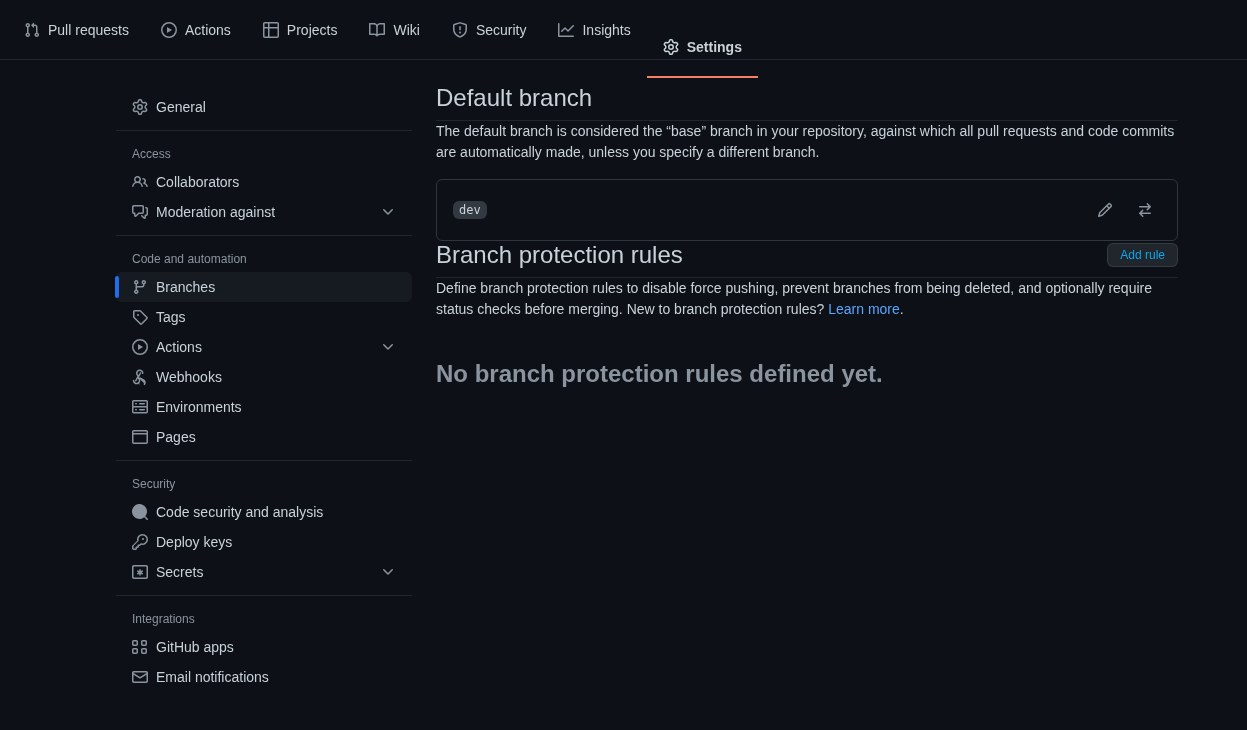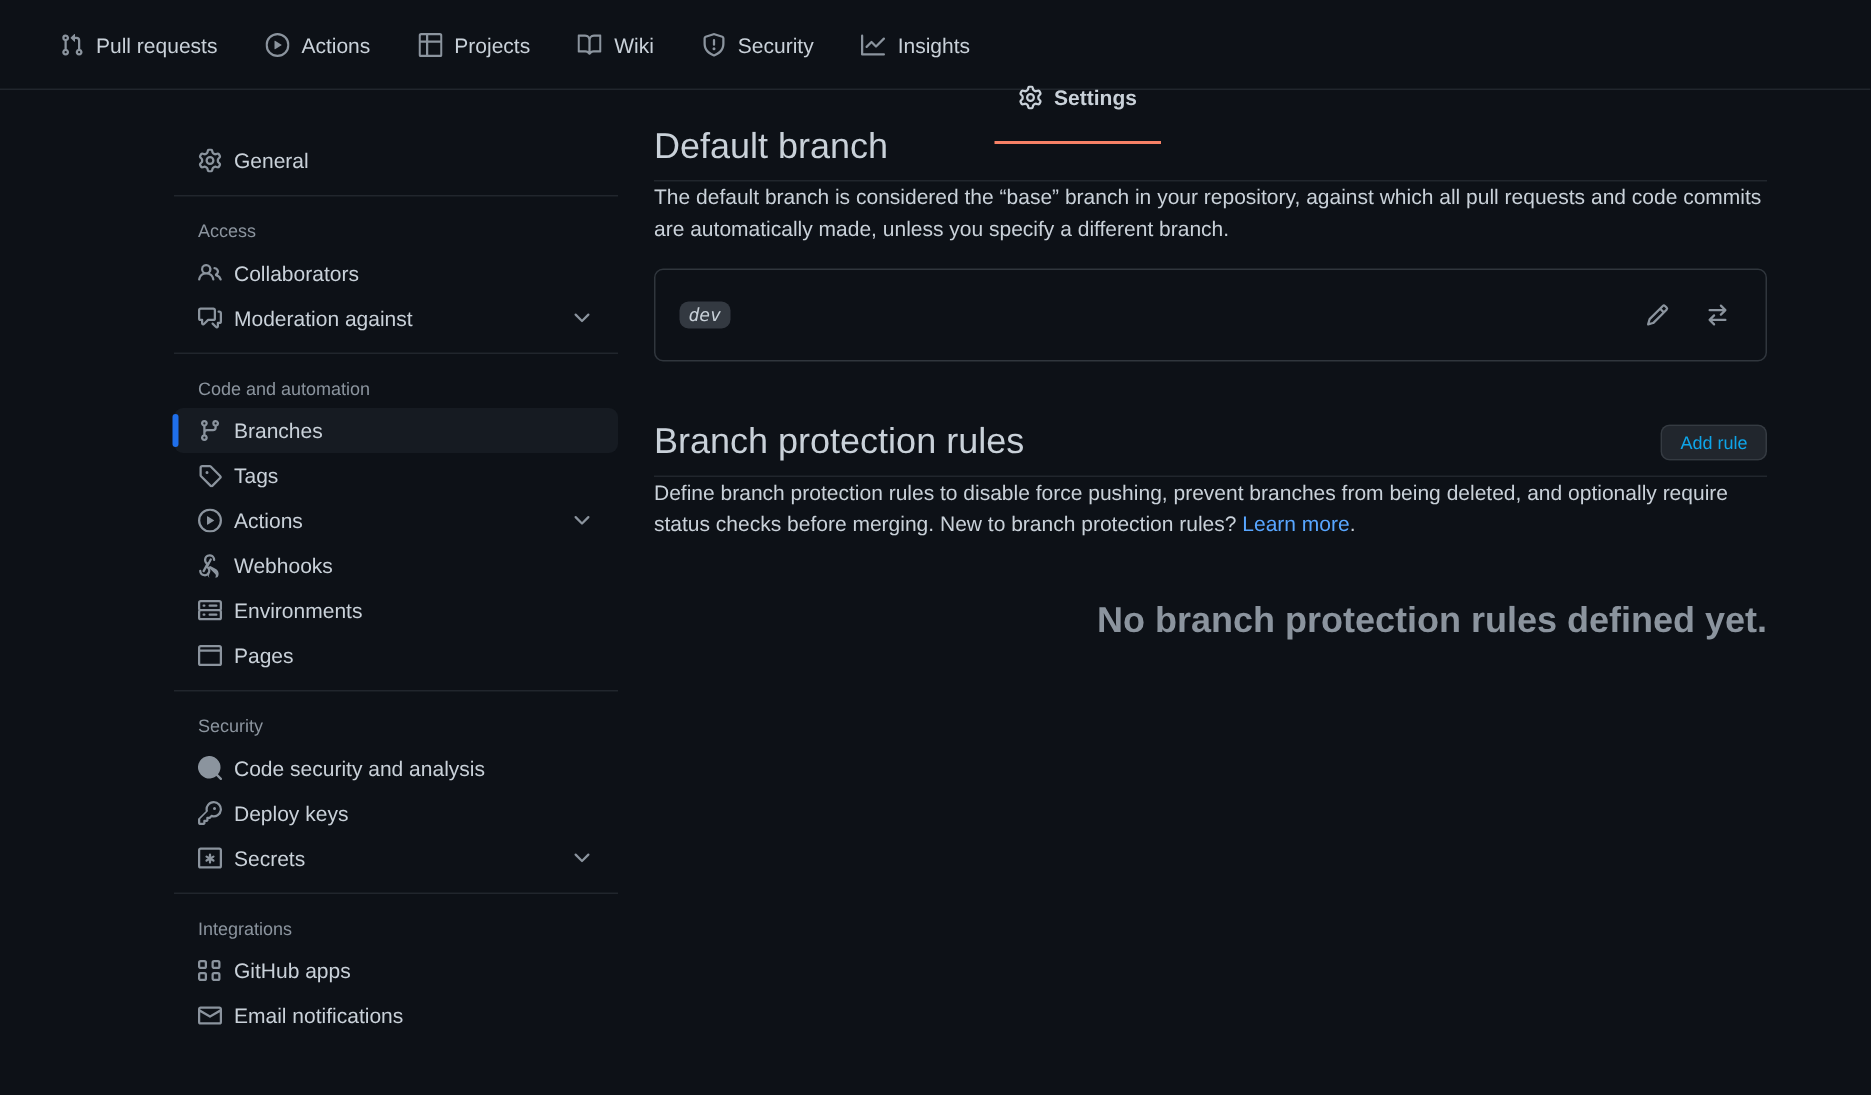--- a/index.html
+++ b/index.html
@@ -8,22 +8,22 @@
     color: #c9d1d9;
     font-family: -apple-system, BlinkMacSystemFont, "Segoe UI", Helvetica, Arial, sans-serif;
     font-size: 14px;
     width: 1247px;
     height: 730px;
     overflow: hidden;
   }
   
   .repo-nav {
     display: flex;
-    align-items: flex-start;
-    padding: 0 0 0 24px;
+    align-items: center;
+    padding: 0 0 0 8px;
     border-bottom: 1px solid #21262d;
     height: 60px;
   }
   .repo-nav-item {
     display: flex;
     align-items: center;
     gap: 8px;
     padding: 8px 16px;
     color: #c9d1d9;
     cursor: pointer;
@@ -104,22 +104,20 @@
     color: #c9d1d9;
     line-height: 1.5;
     margin-bottom: 16px;
   }
   .default-branch-box {
     border: 1px solid #30363d;
     border-radius: 6px;
     padding: 16px;
     display: flex;
     align-items: center;
-    margin-bottom: 40px;
-    font-style: italic;
   }
   .branch-chip {
     display: inline-block;
     font-family: ui-monospace, SFMono-Regular, Menlo, monospace;
     font-size: 12px;
     background: rgba(110,118,129,0.4);
     color: #c9d1d9;
     padding: 2px 6px;
     border-radius: 6px;
   }
@@ -141,21 +139,21 @@
     border: 1px solid rgba(240,246,252,0.1);
     color: #0ea5e9;
     font-size: 12px;
     font-weight:500;
     padding: 4px 12px;
     border-radius: 6px;
     cursor: pointer;
   }
   .link { color:#58a6ff; cursor:pointer; }
   .empty {
-    text-align:right;
+    text-align:left;
     font-size: 24px;
     font-weight:600;
     color:#8b949e;
     margin-top: 40px;
   }
 </style>
 </head>
 <body>
 
 <nav class="repo-nav">

